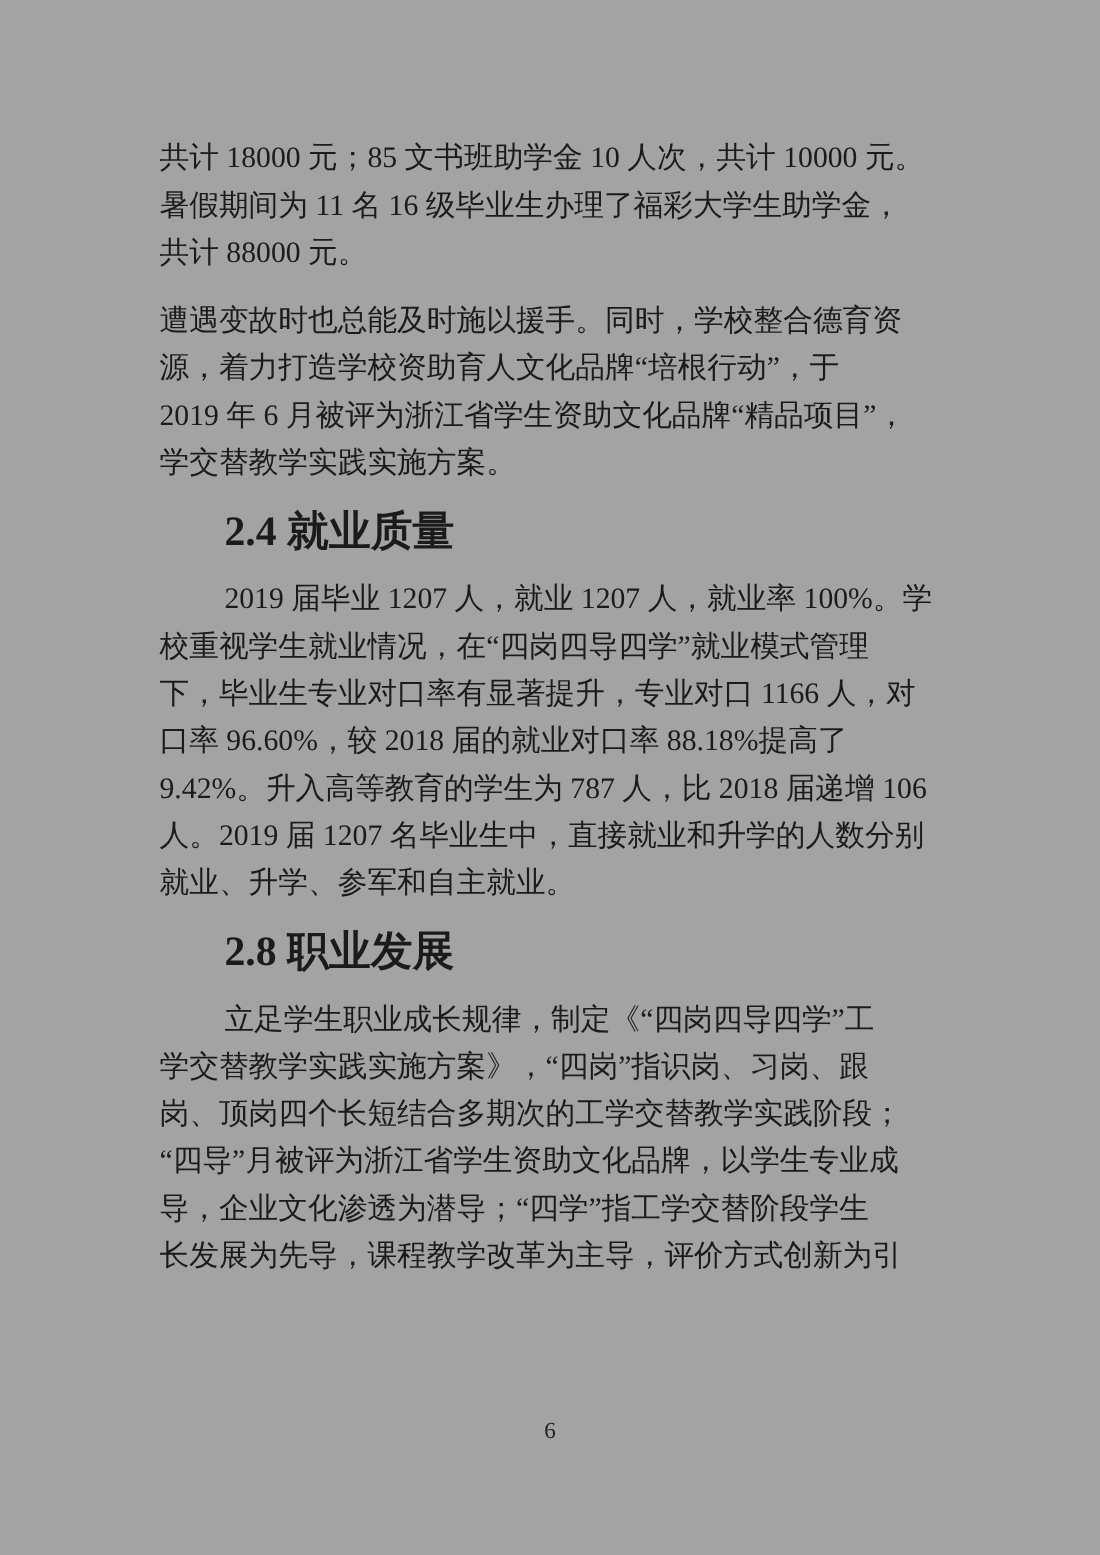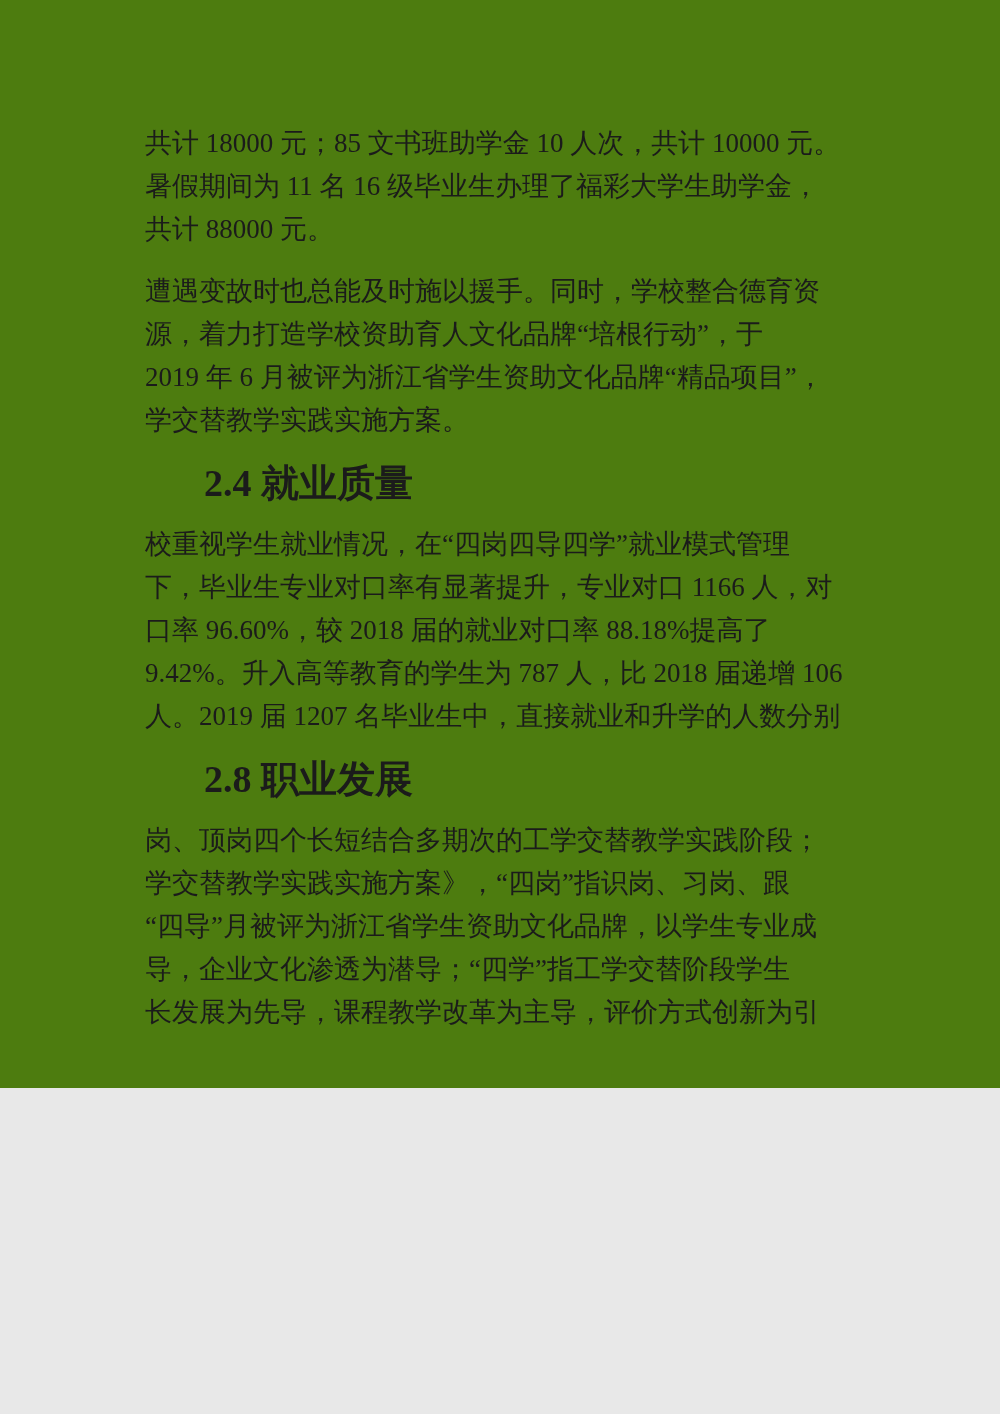--- a/index.html
+++ b/index.html
@@ -3,22 +3,22 @@
 <meta charset="utf-8">
 <style>
   html, body {
     margin: 0;
     padding: 0;
     background: #e8e8e8;
   }
   .page {
     position: relative;
     width: 1000px;
-    height: 1088px;
-    background: #4d7c0f;
+    height: 1414px;
+    background: #a3a3a3;
     font-family: "Liberation Serif", "DejaVu Serif", serif;
     color: #1b1b1b;
     overflow: hidden;
   }
   .content {
     position: absolute;
     left: 145px;
     top: 122px;
     width: 720px;
   }
@@ -67,32 +67,35 @@
     <div class="para">
       <div class="line">遭遇变故时也总能及时施以援手。同时，学校整合德育资</div>
       <div class="line">源，着力打造学校资助育人文化品牌“培根行动”，于</div>
       <div class="line">2019 年 6 月被评为浙江省学生资助文化品牌“精品项目”，</div>
       <div class="line">学交替教学实践实施方案。</div>
     </div>
 
     <div class="heading">2.4 就业质量</div>
 
     <div class="para">
+      <div class="line indent">2019 届毕业 1207 人，就业 1207 人，就业率 100%。学</div>
       <div class="line">校重视学生就业情况，在“四岗四导四学”就业模式管理</div>
       <div class="line">下，毕业生专业对口率有显著提升，专业对口 1166 人，对</div>
       <div class="line">口率 96.60%，较 2018 届的就业对口率 88.18%提高了</div>
       <div class="line">9.42%。升入高等教育的学生为 787 人，比 2018 届递增 106</div>
       <div class="line">人。2019 届 1207 名毕业生中，直接就业和升学的人数分别</div>
+      <div class="line">就业、升学、参军和自主就业。</div>
     </div>
 
     <div class="heading">2.8 职业发展</div>
 
     <div class="para">
+      <div class="line indent">立足学生职业成长规律，制定《“四岗四导四学”工</div>
+      <div class="line">学交替教学实践实施方案》，“四岗”指识岗、习岗、跟</div>
       <div class="line">岗、顶岗四个长短结合多期次的工学交替教学实践阶段；</div>
-      <div class="line">学交替教学实践实施方案》，“四岗”指识岗、习岗、跟</div>
       <div class="line">“四导”月被评为浙江省学生资助文化品牌，以学生专业成</div>
       <div class="line">导，企业文化渗透为潜导；“四学”指工学交替阶段学生</div>
       <div class="line">长发展为先导，课程教学改革为主导，评价方式创新为引</div>
     </div>
 
   </div>
 
   <div class="page-number">6</div>
 </div>
 

